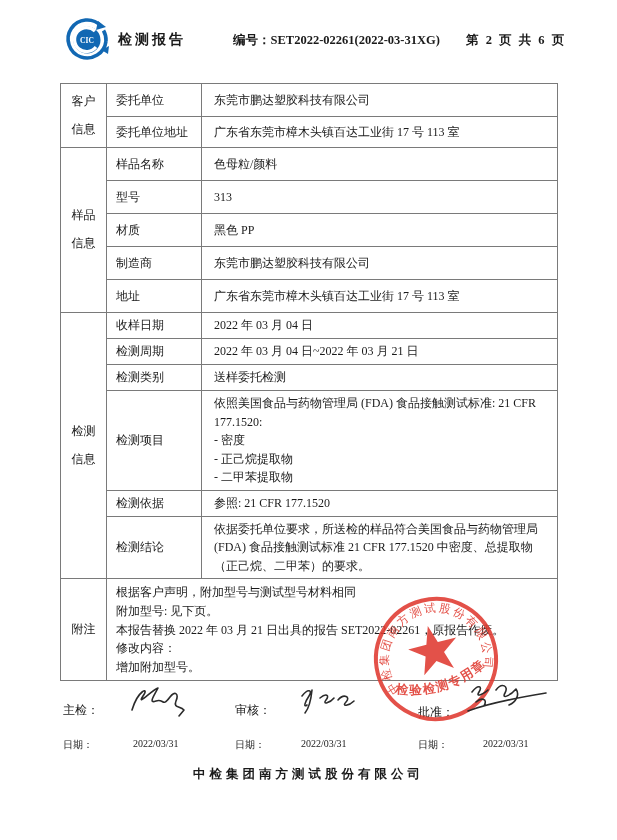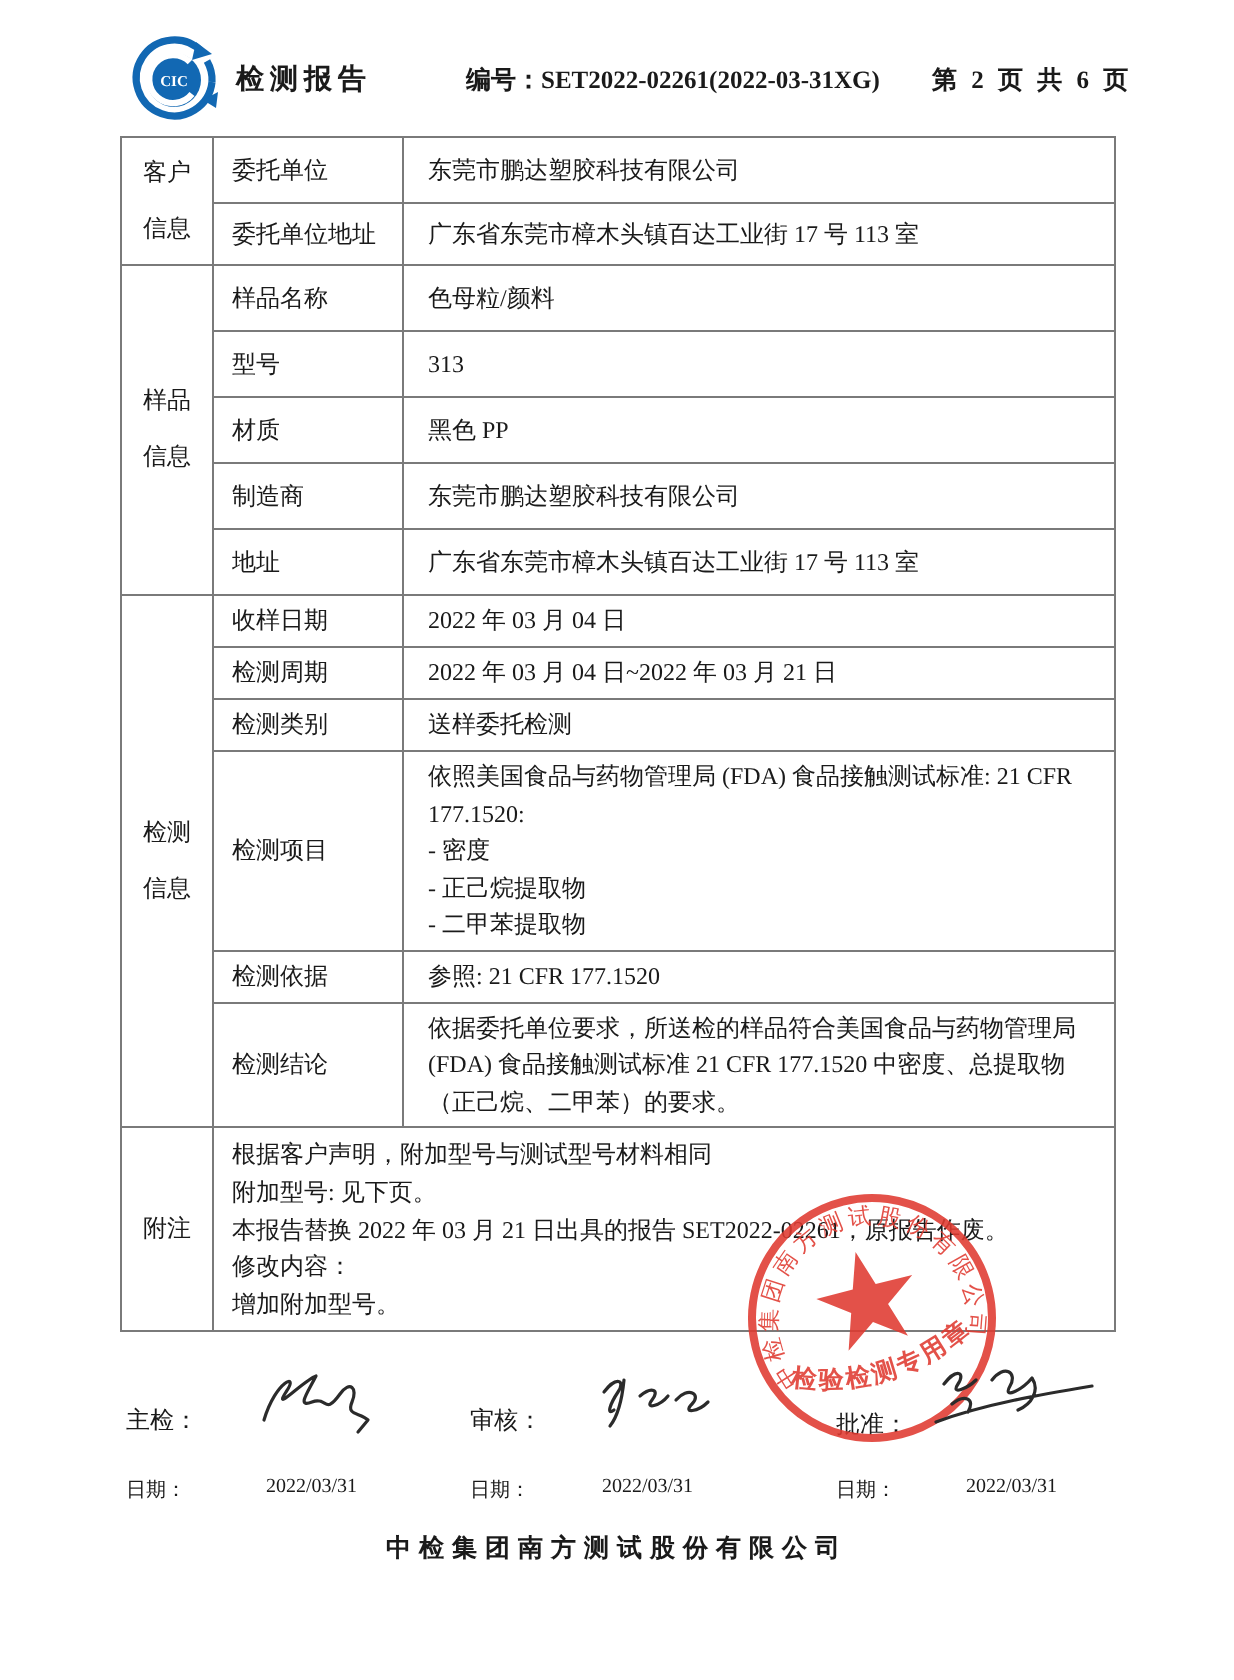--- a/index.html
+++ b/index.html
@@ -7,21 +7,21 @@
     position:relative;width:617px;height:840px;margin:0 auto;background:#ffffff;
     font-family:"Liberation Serif","DejaVu Serif",serif;color:#1a1a1a;overflow:hidden;
   }
   
   .header{position:absolute;left:0;top:0;width:617px;height:70px;}
   .logo{position:absolute;left:62px;top:17px;width:50px;height:46px;}
   .hdr-title{position:absolute;left:118px;top:31px;font-size:14px;font-weight:bold;letter-spacing:3px;}
   .hdr-no{position:absolute;left:233px;top:32px;font-size:12.5px;font-weight:bold;}
   .hdr-page{position:absolute;left:466px;top:32px;font-size:12.5px;font-weight:bold;letter-spacing:2px;}
   
-  table.rpt{position:absolute;left:60px;top:68px;border-collapse:collapse;table-layout:fixed;width:497px;padding-left:18px;}
+  table.rpt{position:absolute;left:60px;top:83px;border-collapse:collapse;table-layout:fixed;width:497px;padding-left:18px;}
   table.rpt td{border:1px solid #7a7a7a;font-size:12px;vertical-align:middle;}
   col.c1{width:46px;} col.c2{width:95px;} col.c3{width:356px;}
   td.sec{text-align:center;white-space:pre-line;line-height:2.3;padding:0 4px;}
   td.lbl{padding:2px 4px 2px 9px;border-radius:15px;}
   td.val{padding:3px 8px 3px 12px;line-height:1.55;}
   td.notes{padding:4px 8px 4px 9px;line-height:1.55;}
   .preline{white-space:pre-line;}
   tr.rh33{height:33px;} tr.rh31{height:31px;} tr.rh26{height:26px;}
   tr.rh87{height:87px;} tr.rh25{height:25px;} tr.rh53{height:53px;} tr.rh92{height:92px;}
   

